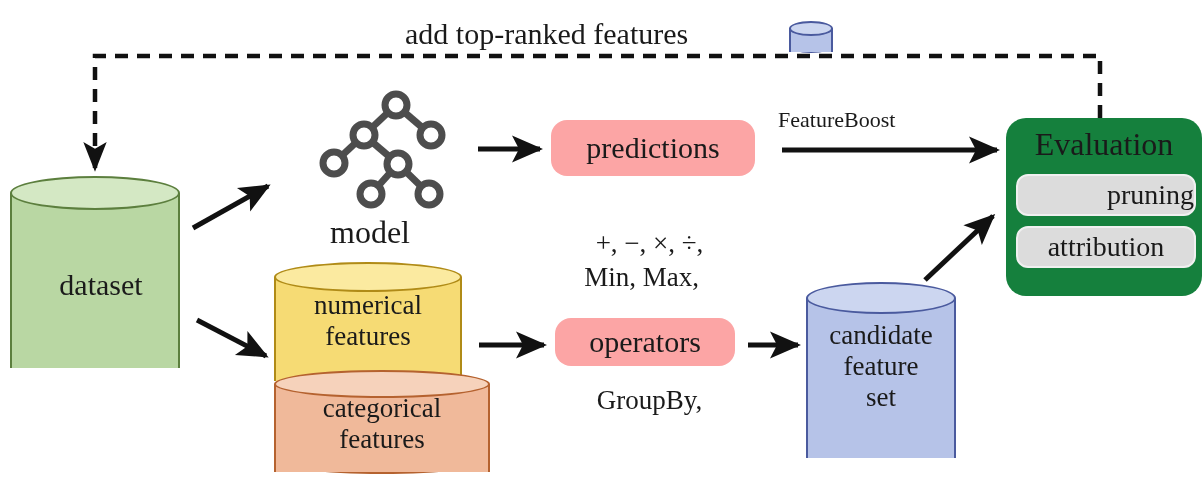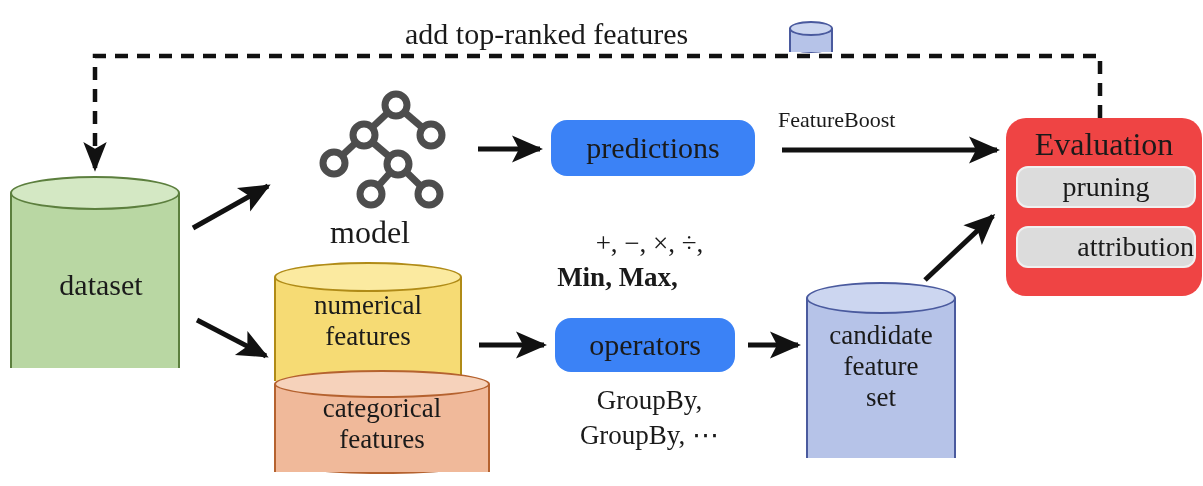--- a/index.html
+++ b/index.html
@@ -51,53 +51,53 @@
   }
 
   .ops-line {
     position: absolute;
     font-size: 27px;
     text-align: center;
     white-space: nowrap;
     color: #1a1a1a;
   }
   #ops-line-1 { left: 552px; top: 228px; width: 195px; }
-  #ops-line-2 { left: 520px; top: 262px; width: 195px; font-weight: bold; }
+  #ops-line-2 { left: 544px; top: 262px; width: 195px; }
   #ops-line-3 { left: 547px; top: 385px; width: 205px; }
   #ops-line-4 { left: 547px; top: 419px; width: 205px; }
 
   
   .gbox {
     position: absolute;
-    background: #3b82f6;
+    background: #fca5a5;
     border-radius: 14px;
     display: flex;
     align-items: center;
     justify-content: center;
     font-size: 30px;
     color: #1a1a1a;
   }
   #predictions-box {
     left: 551px; top: 120px;
     width: 204px; height: 56px;
     border-radius: 16px;
   }
   #operators-box {
     left: 555px; top: 318px;
-    width: 180px; height: 54px;
+    width: 180px; height: 48px;
     border-radius: 16px;
     font-family: Liberation Serif, serif;
   }
 
   
   #evaluation-panel {
     position: absolute;
     left: 1006px; top: 118px;
     width: 196px; height: 178px;
-    background: #ef4444;
+    background: #15803d;
     border-radius: 20px;
   }
   #evaluation-title {
     position: absolute;
     left: 0; top: 8px;
     width: 196px;
     text-align: center;
     font-size: 32px;
     color: #1a1a1a;
   }
@@ -109,22 +109,22 @@
     background: #dcdcdc;
     border: 2px solid #f0f0f0;
     border-radius: 12px;
     box-sizing: border-box;
     display: flex;
     align-items: center;
     justify-content: center;
     font-size: 28px;
     color: #1a1a1a;
   }
-  #eval-pruning { top: 48px; }
-  #eval-attribution { top: 108px; justify-content: flex-end; }
+  #eval-pruning { top: 56px; justify-content: flex-end; }
+  #eval-attribution { top: 108px; }
 
   
   .cyl {
     position: absolute;
   }
   .cyl .body {
     position: absolute;
     left: 0;
     width: 100%;
     box-sizing: border-box;
@@ -365,21 +365,20 @@
   </div>
 
   <div class="ops-line" id="ops-line-1">+, −, ×, ÷,</div>
   <div class="ops-line" id="ops-line-2">Min, Max,</div>
 
   <div class="gbox" id="operators-box">
     <span>operators</span>
   </div>
 
   <div class="ops-line" id="ops-line-3">GroupBy,</div>
-  <div class="ops-line" id="ops-line-4">GroupBy, ⋯</div>
 
   <div class="cyl" id="candidate-cylinder">
     <div class="cap cap-bot"></div>
     <div class="body"></div>
     <div class="cap cap-top"></div>
     <div class="txt">
       <div>candidate</div>
       <div>feature</div>
       <div>set</div>
     </div>

